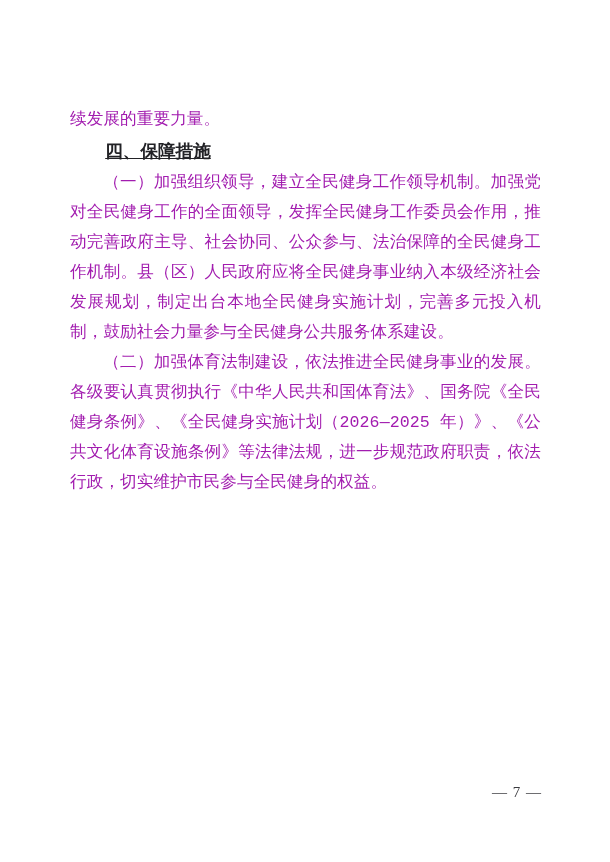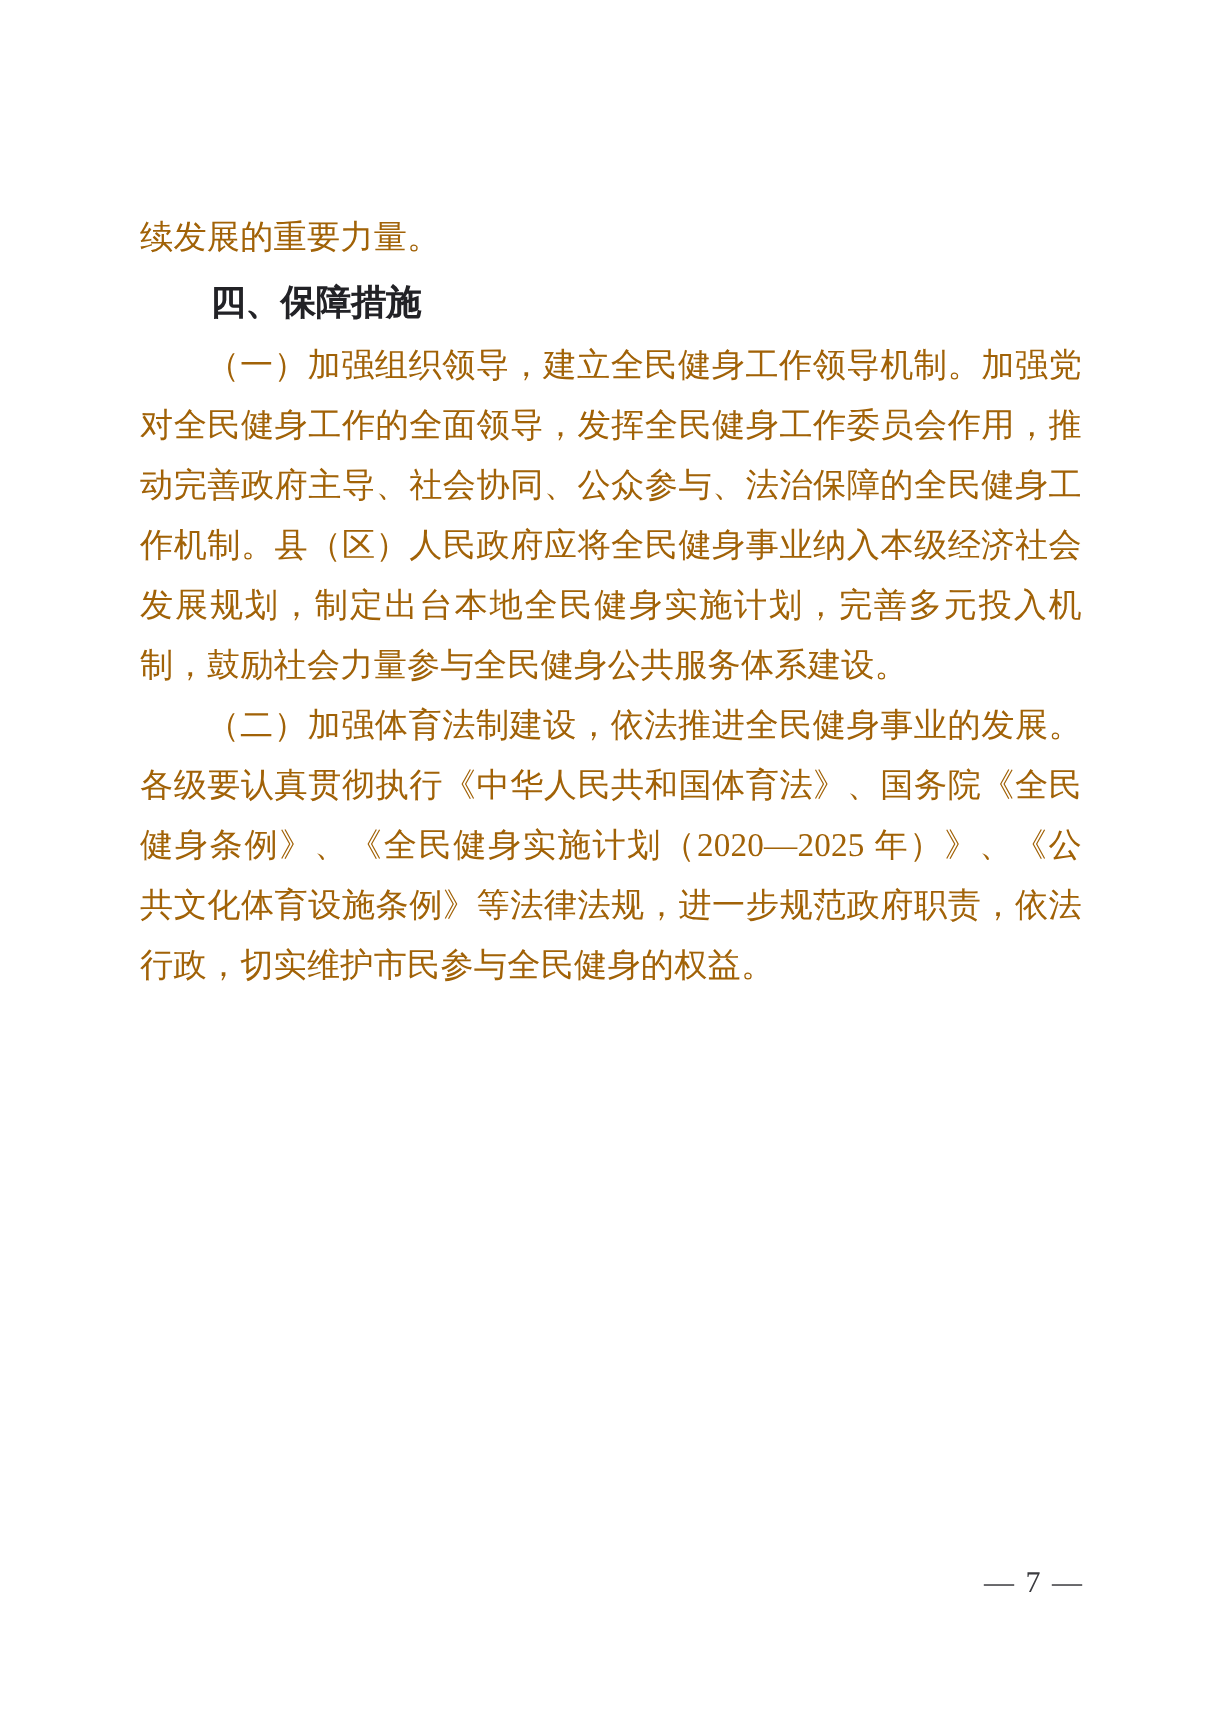--- a/index.html
+++ b/index.html
@@ -27,48 +27,49 @@
     width: 471px;
   }
   .body-text {
     margin: 0;
     font-size: 16.6px;
     line-height: 30px;
     text-align: justify;
     text-justify: inter-character;
     letter-spacing: 0.1px;
     word-break: normal;
-    color: #a16207;
+    color: #a21caf;
   }
   .no-indent { text-indent: 0; }
-  .indent { text-indent: 2em; }
+  .indent { text-indent: 2em; font-family: Liberation Mono, monospace; }
   .section-heading {
     margin: 2px 0 2px 0;
     font-size: 17.6px;
     line-height: 30px;
     font-weight: bold;
     font-family: "Liberation Sans", "DejaVu Sans", sans-serif;
     text-indent: 2em;
     color: #222226;
+    text-decoration: underline;
   }
   .page-footer {
     position: absolute;
     top: 783px;
     right: 68px;
     font-size: 15px;
     line-height: 18px;
     letter-spacing: 1px;
     color: #3a3a3e;
     font-family: "Liberation Serif", "DejaVu Serif", serif;
   }
 </style>
 </head>
 <body>
 
 <div class="sheet">
   <main class="textblock">
     <p class="body-text no-indent">续发展的重要力量。</p>
     <h2 class="section-heading">四、保障措施</h2>
     <p class="body-text indent">（一）加强组织领导，建立全民健身工作领导机制。加强党对全民健身工作的全面领导，发挥全民健身工作委员会作用，推动完善政府主导、社会协同、公众参与、法治保障的全民健身工作机制。县（区）人民政府应将全民健身事业纳入本级经济社会发展规划，制定出台本地全民健身实施计划，完善多元投入机制，鼓励社会力量参与全民健身公共服务体系建设。</p>
-    <p class="body-text indent">（二）加强体育法制建设，依法推进全民健身事业的发展。各级要认真贯彻执行《中华人民共和国体育法》、国务院《全民健身条例》、《全民健身实施计划（2020—2025 年）》、《公共文化体育设施条例》等法律法规，进一步规范政府职责，依法行政，切实维护市民参与全民健身的权益。</p>
+    <p class="body-text indent">（二）加强体育法制建设，依法推进全民健身事业的发展。各级要认真贯彻执行《中华人民共和国体育法》、国务院《全民健身条例》、《全民健身实施计划（2026—2025 年）》、《公共文化体育设施条例》等法律法规，进一步规范政府职责，依法行政，切实维护市民参与全民健身的权益。</p>
   </main>
   <div class="page-footer">— 7 —</div>
 </div>
 
 </body></html>

